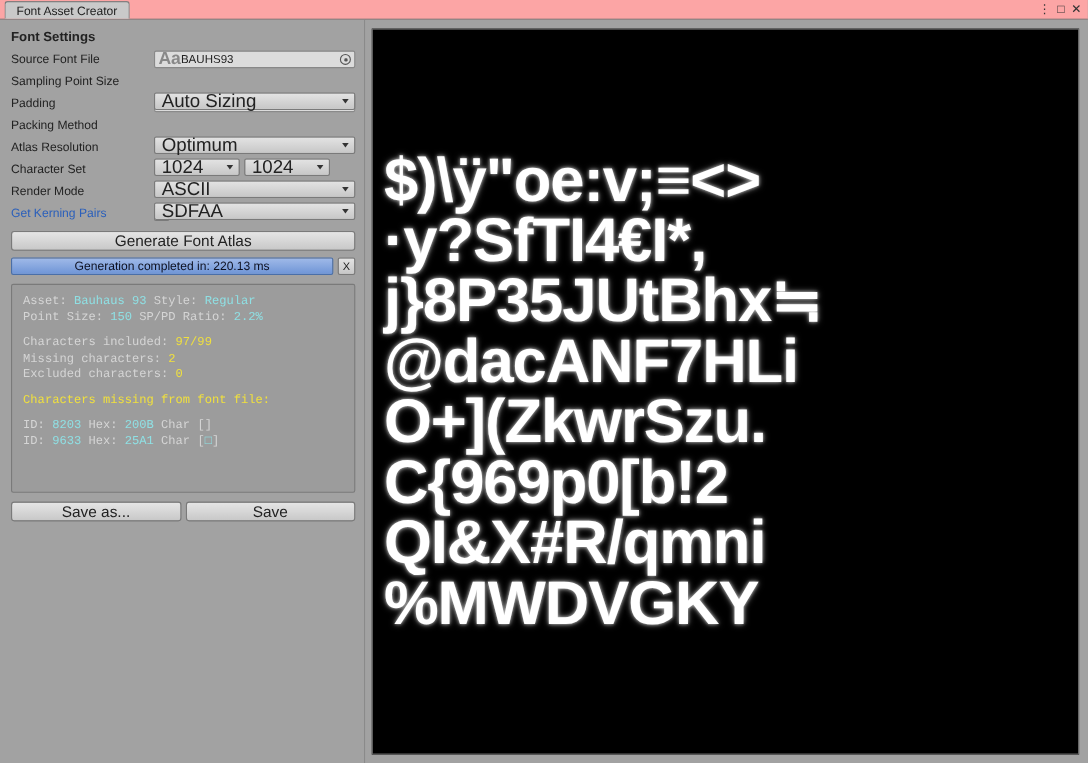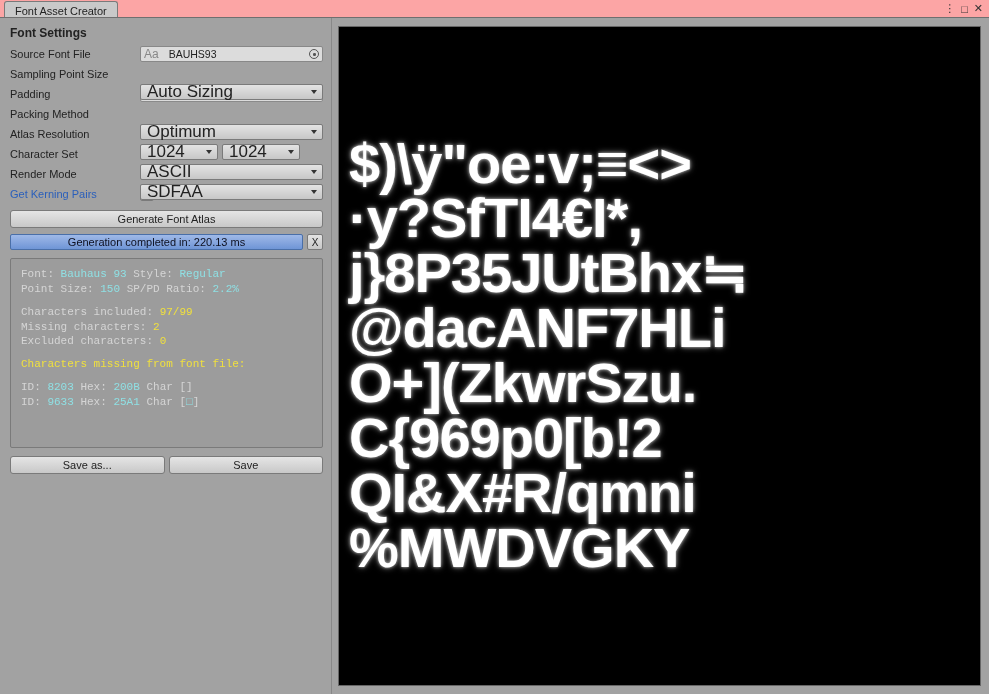--- a/index.html
+++ b/index.html
@@ -96,21 +96,21 @@
     border: 1px solid #888;
     border-radius: 2px;
     height: 16px;
     display: flex;
     align-items: center;
     padding: 0 3px;
     font-size: 10.5px;
     color: #222;
     position: relative;
   }
-  .obj-field .aa { color: #888; margin-right: 10px; font-size: 12px; }
+  .obj-field .aa { color: #888; margin-right: 0; font-size: 16px; font-weight: bold; }
   .obj-field .picker-circle {
     margin-left: auto;
     width: 10px; height: 10px;
     border: 1.5px solid #555;
     border-radius: 50%;
     position: relative;
   }
   .obj-field .picker-circle::after {
     content:''; position:absolute; width:2.5px; height:2.5px;
     background:#555; border-radius:50%; top:3px; left:3px;
@@ -156,21 +156,21 @@
     border-radius: 2px;
     display:flex; align-items:center; justify-content:center;
   }
 
   .btn {
     background: linear-gradient(#e5e5e5,#c8c8c8);
     border: 1px solid #7a7a7a;
     border-radius: 3px;
     height: 18px;
     display:flex; align-items:center; justify-content:center;
-    font-size: 11px;
+    font-size: 14px;
     color: #222;
     cursor: default;
     text-align: right;
   }
   .generate-btn { margin: 6px 0 4px 0; width:100%; }
 
   .progress-row {
     display:flex; align-items:center; gap:4px; margin: 2px 0 8px 0;
   }
   .progress {
@@ -342,21 +342,21 @@
 
       <div class="btn generate-btn">Generate Font Atlas</div>
 
       <div class="progress-row">
         <div class="progress">Generation completed in: 220.13 ms</div>
         <div class="close-x">X</div>
       </div>
 
       <div class="info-box">
         <div>
-          <span class="muted">Font: </span><span class="hl-cyan">Bauhaus 93</span><span class="muted">  Style: </span><span class="hl-cyan">Regular</span>
+          <span class="muted">Asset: </span><span class="hl-cyan">Bauhaus 93</span><span class="muted">  Style: </span><span class="hl-cyan">Regular</span>
         </div>
         <div>
           <span class="muted">Point Size: </span><span class="hl-cyan">150</span><span class="muted">   SP/PD Ratio: </span><span class="hl-cyan">2.2%</span>
         </div>
         <div class="section-gap"></div>
         <div><span class="muted">Characters included: </span><span class="hl-yellow">97/99</span></div>
         <div><span class="muted">Missing characters: </span><span class="hl-yellow">2</span></div>
         <div><span class="muted">Excluded characters: </span><span class="hl-yellow">0</span></div>
         <div class="section-gap"></div>
         <div class="hl-yellow">Characters missing from font file:</div>

